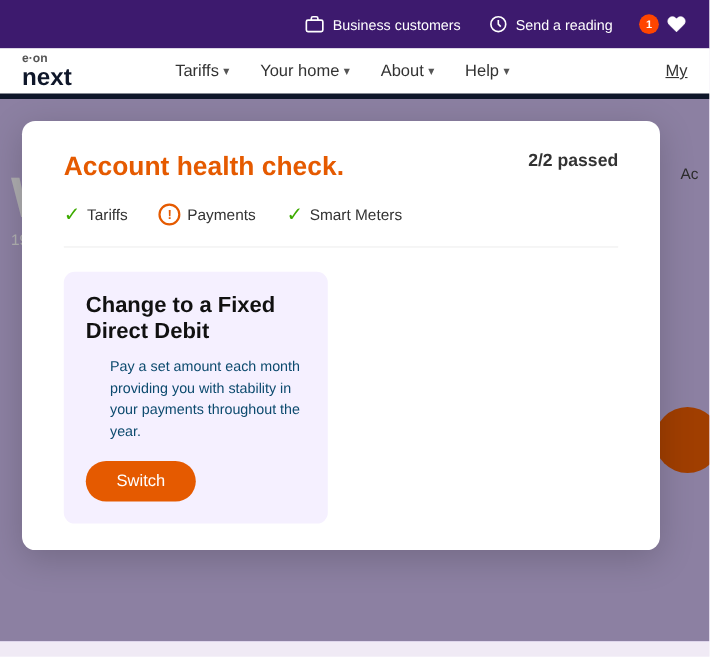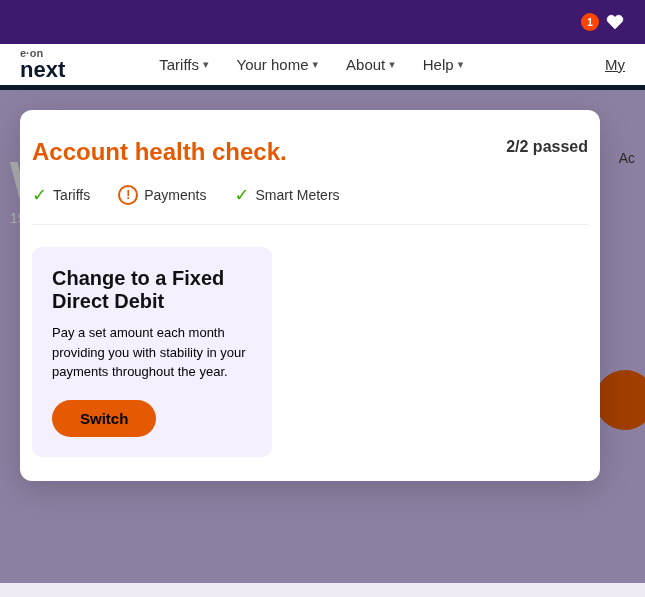--- a/index.html
+++ b/index.html
@@ -154,21 +154,21 @@
       display: flex;
       align-items: flex-start;
       justify-content: flex-start;
       padding: 20px;
     }
 
     
     .modal-card {
       background: white;
       border-radius: 12px;
-      padding: 28px 12px 24px;
+      padding: 28px 38px 24px;
       width: 580px;
       max-width: 100%;
       box-shadow: 0 8px 32px rgba(0,0,0,0.18);
     }
 
     .modal-header {
       display: flex;
       justify-content: space-between;
       align-items: flex-start;
       margin-bottom: 18px;
@@ -240,39 +240,58 @@
       margin-bottom: 12px;
     }
     .suggestion-title {
       font-size: 20px;
       font-weight: 700;
       color: #111;
       margin-bottom: 10px;
     }
     .suggestion-desc {
       font-size: 13px;
-      color: #000000;
+      color: #0c4a6e;
       line-height: 1.5;
       margin-bottom: 18px;
+      margin-left: 22px;
     }
     .switch-btn {
       background: #e55a00;
-      color: #000000;
+      color: #ffffff;
       border: none;
       border-radius: 24px;
       padding: 10px 28px;
       font-size: 15px;
-      font-weight: 700;
+      font-weight: 400;
       cursor: pointer;
     }
   </style>
 </head>
 <body>
 
 <div class="top-bar">
+  <div class="top-bar-item">
+    <div class="top-bar-icon">
+      <svg width="18" height="18" viewBox="0 0 24 24" fill="none" stroke="white" stroke-width="2">
+        <rect x="2" y="7" width="20" height="14" rx="2"></rect>
+        <path d="M16 7V5a2 2 0 0 0-2-2h-4a2 2 0 0 0-2 2v2"></path>
+      </svg>
+    </div>
+    <span>Business customers</span>
+  </div>
+  <div class="top-bar-item">
+    <div class="top-bar-icon">
+      <svg width="18" height="18" viewBox="0 0 24 24" fill="none" stroke="white" stroke-width="2">
+        <circle cx="12" cy="12" r="9"></circle>
+        <path d="M12 7v5l3 3"></path>
+      </svg>
+    </div>
+    <span>Send a reading</span>
+  </div>
   <div class="top-bar-item">
     <div class="notif-badge">
       <span>1</span>
     </div>
     <div class="top-bar-icon">
       <svg width="18" height="18" viewBox="0 0 24 24" fill="white" stroke="white" stroke-width="1">
         <path d="M20.84 4.61a5.5 5.5 0 0 0-7.78 0L12 5.67l-1.06-1.06a5.5 5.5 0 0 0-7.78 7.78l1.06 1.06L12 21.23l7.78-7.78 1.06-1.06a5.5 5.5 0 0 0 0-7.78z"></path>
       </svg>
     </div>
   </div>

